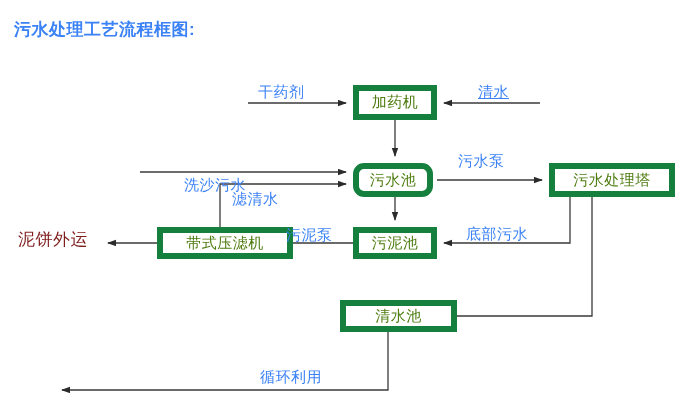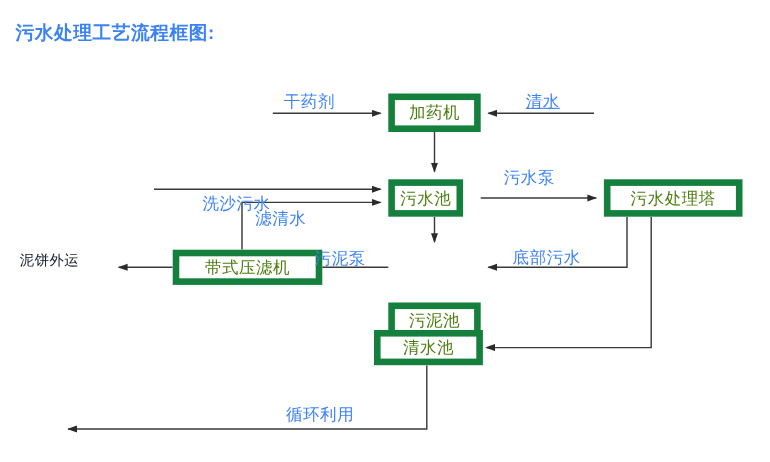--- a/index.html
+++ b/index.html
@@ -50,22 +50,22 @@
   }
   .edge-label {
     position: absolute;
     font-size: 15px;
     color: #3b82f6;
     white-space: nowrap;
     letter-spacing: 0.5px;
   }
   .terminal-label {
     position: absolute;
-    font-size: 13px;
-    color: #0f172a;
+    font-size: 17px;
+    color: #7f1d1d;
     white-space: nowrap;
     letter-spacing: 0.5px;
   }
 </style>
 </head>
 <body>
 
 <div id="page">
 
   <div id="diagram-title">污水处理工艺流程框图:</div>
@@ -109,37 +109,37 @@
 
       <path d="M388,332 L388,390 L62,390" marker-end="url(#arrow-l)"></path>
 
     </g>
   </svg>
 
   <div class="node-box" style="left:353px; top:85px; width:84px; height:35px;">
     <span>加药机</span>
   </div>
 
-  <div class="node-box" style="left:353px; top:163px; width:68px; height:34px;">
+  <div class="node-box" style="left:353px; top:163px; width:80px; height:34px;border-radius:11px;">
     <span>污水池</span>
   </div>
 
   <div class="node-box" style="left:549px; top:163px; width:126px; height:34px;">
     <span>污水处理塔</span>
   </div>
 
   <div class="node-box" style="left:157px; top:227px; width:136px; height:32px;">
     <span>带式压滤机</span>
   </div>
 
-  <div class="node-box" style="left:353px; top:227px; width:84px; height:32px;margin-top:48px;">
+  <div class="node-box" style="left:353px; top:227px; width:84px; height:32px;">
     <span>污泥池</span>
   </div>
 
-  <div class="node-box" style="left:340px; top:300px; width:99px; height:32px;font-family:Liberation Mono, monospace;">
+  <div class="node-box" style="left:340px; top:300px; width:117px; height:32px;font-family:Liberation Mono, monospace;">
     <span>清水池</span>
   </div>
 
   <div class="edge-label" style="left:258px; top:83px;">干药剂</div>
 
   <div class="edge-label" style="left:478px; top:83px;text-decoration:underline;">清水</div>
 
   <div class="edge-label" style="left:184px; top:152px;margin-top:24px;">洗沙污水</div>
 
   <div class="edge-label" style="left:458px; top:152px;">污水泵</div>

